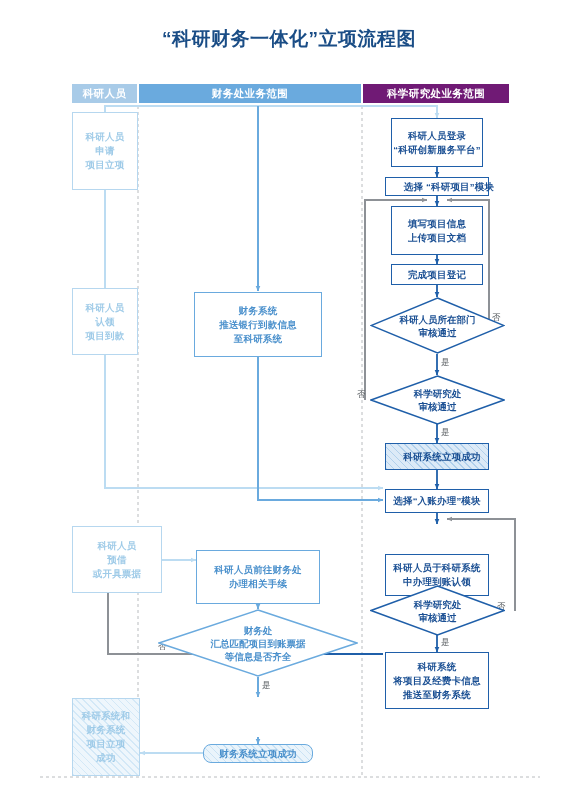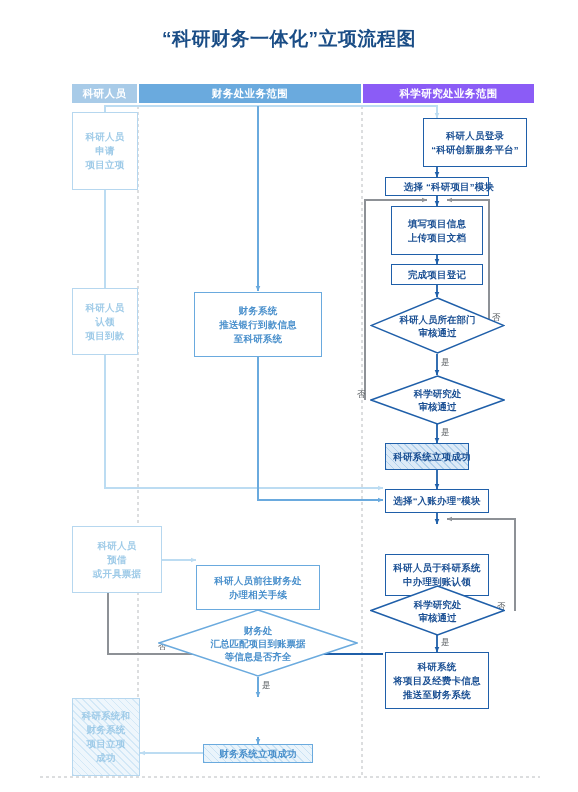--- a/index.html
+++ b/index.html
@@ -23,21 +23,21 @@
 
   
   .lane-hd{
     position:absolute;height:19px;line-height:19px;
     text-align:center;color:#ffffff;
     font-size:10.5px;font-weight:bold;
     letter-spacing:.4px;
   }
   .hd-a{left:72px;top:84px;width:65px;background:#a8cbe8;}
   .hd-b{left:139px;top:84px;width:222px;background:#6aaade;}
-  .hd-c{left:363px;top:84px;width:171px;background:#8b5cf6;}
+  .hd-c{left:363px;top:84px;width:146px;background:#701a75;}
 
   
   svg#wires{position:absolute;left:0;top:0;width:578px;height:792px;}
 
   
   .node{
     position:absolute;box-sizing:border-box;
     display:flex;flex-direction:column;
     align-items:center;justify-content:center;
     text-align:center;
@@ -62,20 +62,21 @@
         rgba(80,150,210,.30) 0 1.2px,
         rgba(255,255,255,0) 1.2px 5px),
       #dceaf7;
   }
   .hatch-mid{
     background:
       repeating-linear-gradient(45deg,
         rgba(120,180,225,.28) 0 1.2px,
         rgba(255,255,255,0) 1.2px 5px),
       #eaf4fb;
+    border-radius: 8px;
   }
   .hatch-pale{
     background:
       repeating-linear-gradient(45deg,
         rgba(150,200,235,.30) 0 1.2px,
         rgba(255,255,255,0) 1.2px 5px),
       #eef6fc;
   }
 
   
@@ -209,60 +210,60 @@
     <span>项目立项</span>
     <span>成功</span>
   </div>
 
   <div class="node nb-mid" style="left:194px;top:292px;width:128px;height:65px;">
     <span>财务系统</span>
     <span>推送银行到款信息</span>
     <span>至科研系统</span>
   </div>
 
-  <div class="node nb-mid" style="left:196px;top:565px;width:124px;height:45px;">
+  <div class="node nb-mid" style="left:196px;top:550px;width:124px;height:54px;">
     <span>科研人员前往财务处</span>
     <span>办理相关手续</span>
   </div>
 
 
   <div class="node nb-mid hatch-mid" style="left:203px;top:744px;width:110px;height:19px;">
     <span>财务系统立项成功</span>
   </div>
 
   <div class="dia dia-mid" style="left:158px;top:609px;width:200px;height:68px;">
     <svg viewBox="0 0 200 68" preserveAspectRatio="none">
       <polygon points="100,1 199,34 100,67 1,34" fill="#ffffff" stroke="#6aaade" stroke-width="1.4"></polygon>
     </svg>
     <div class="dtxt">
       <span>财务处</span>
       <span>汇总匹配项目到账票据</span>
       <span>等信息是否齐全</span>
     </div>
   </div>
 
-  <div class="node nb-dark" style="left:391px;top:118px;width:104px;height:49px;margin-left:32px;">
+  <div class="node nb-dark" style="left:391px;top:118px;width:92px;height:49px;">
     <span>科研人员登录</span>
     <span>“科研创新服务平台”</span>
   </div>
 
   <div class="node nb-dark" style="left:385px;top:177px;width:104px;height:19px;padding-left:24px;">
     <span>选择 “科研项目”模块</span>
   </div>
 
   <div class="node nb-dark" style="left:391px;top:206px;width:92px;height:49px;">
     <span>填写项目信息</span>
     <span>上传项目文档</span>
   </div>
 
   <div class="node nb-dark" style="left:391px;top:264px;width:92px;height:21px;">
     <span>完成项目登记</span>
   </div>
 
-  <div class="node nb-dark hatch-dark" style="left:385px;top:443px;width:84px;height:27px;padding-left:10px;">
+  <div class="node nb-dark hatch-dark" style="left:385px;top:443px;width:104px;height:27px;padding-left:10px;">
     <span>科研系统立项成功</span>
   </div>
 
   <div class="node nb-dark" style="left:385px;top:489px;width:104px;height:24px;">
     <span>选择“入账办理”模块</span>
   </div>
 
   <div class="node nb-dark" style="left:385px;top:524px;width:104px;height:42px;margin-top:30px;">
     <span>科研人员于科研系统</span>
     <span>中办理到账认领</span>

